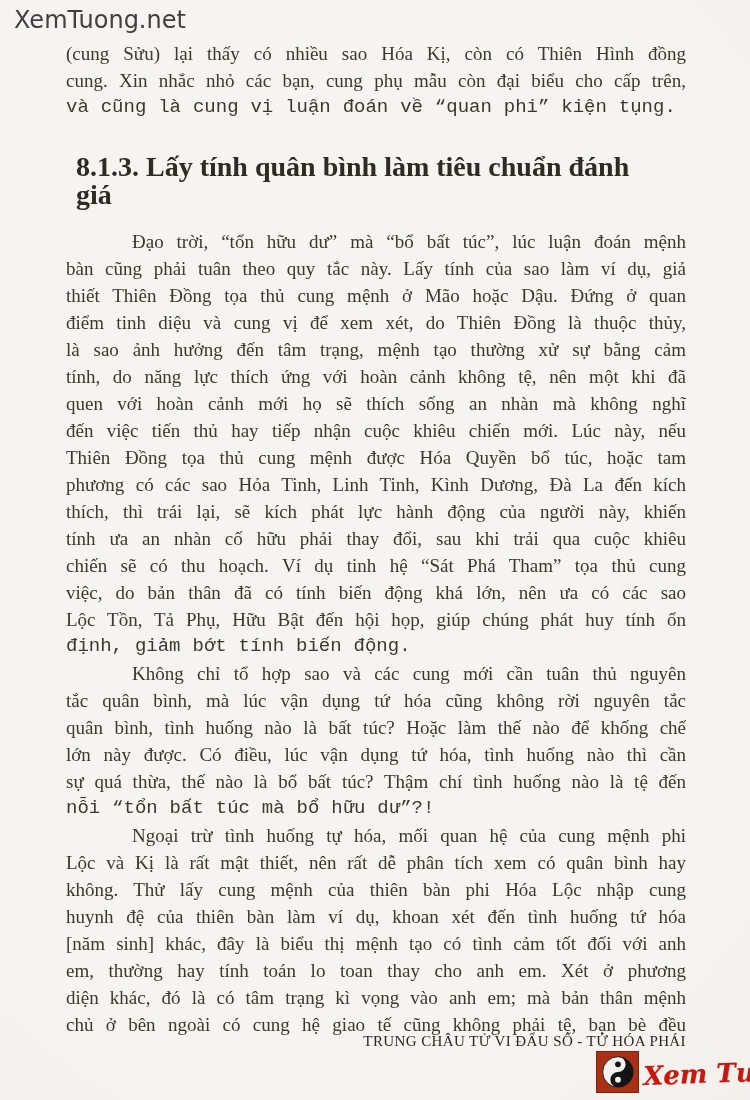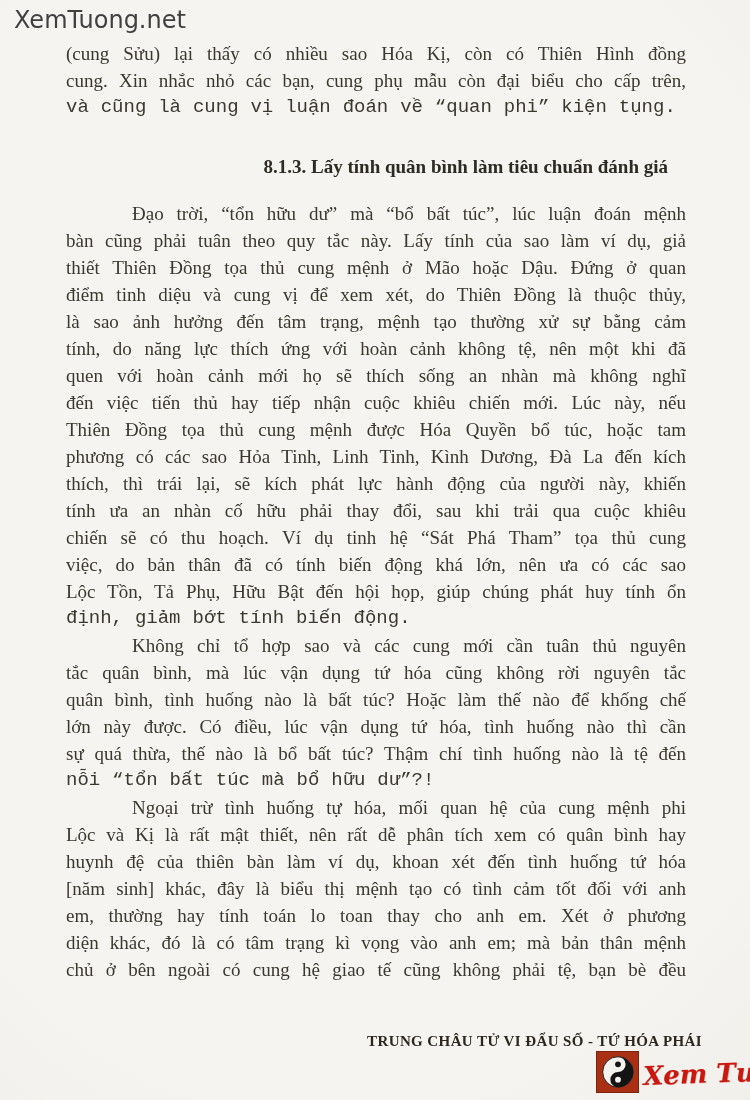--- a/index.html
+++ b/index.html
@@ -35,43 +35,43 @@
     text-align: justify;
     text-align-last: justify;
     white-space: normal;
     overflow: hidden;
     word-spacing: 0.5px;
   }
   .line-last { text-align-last: left; font-family: Liberation Mono, monospace; }
   .paragraph.indented .line:first-child { text-indent: 66px; }
 
   .section-heading {
-    font-size: 19px;
+    font-size: 28px;
     line-height: 28px;
     font-weight: bold;
     color: #2e2b25;
-    text-align: right;
+    text-align: left;
     margin: 32px 18px 19px 10px;
   }
 
   
   .footer-pagenum {
     position: absolute;
     left: 64px; top: 1065px;
     font-style: italic;
     font-size: 19px;
     color: #4b463c;
     letter-spacing: 1px;
     margin-top: 31px;
   }
   .footer-title {
     position: absolute;
-    right: 48px; top: 1033px;
+    right: 64px; top: 1033px;
     font-size: 15px;
-    font-weight: bold;
+    font-weight: normal;
     color: #2c2820;
     letter-spacing: 0.4px;
   }
 
   
   .site-logo {
     position: absolute;
     left: 596px; top: 1051px;
     display: flex;
     align-items: center;
@@ -135,20 +135,21 @@
       <div class="line">tắc quân bình, mà lúc vận dụng tứ hóa cũng không rời nguyên tắc</div>
       <div class="line">quân bình, tình huống nào là bất túc? Hoặc làm thế nào để khống chế</div>
       <div class="line">lớn này được. Có điều, lúc vận dụng tứ hóa, tình huống nào thì cần</div>
       <div class="line">sự quá thừa, thế nào là bổ bất túc? Thậm chí tình huống nào là tệ đến</div>
       <div class="line line-last">nỗi “tổn bất túc mà bổ hữu dư”?!</div>
     </div>
 
   <div class="paragraph indented">
       <div class="line">Ngoại trừ tình huống tự hóa, mối quan hệ của cung mệnh phi</div>
       <div class="line">Lộc và Kị là rất mật thiết, nên rất dễ phân tích xem có quân bình hay</div>
+      <div class="line">không. Thử lấy cung mệnh của thiên bàn phi Hóa Lộc nhập cung</div>
       <div class="line">huynh đệ của thiên bàn làm ví dụ, khoan xét đến tình huống tứ hóa</div>
       <div class="line">[năm sinh] khác, đây là biểu thị mệnh tạo có tình cảm tốt đối với anh</div>
       <div class="line">em, thường hay tính toán lo toan thay cho anh em. Xét ở phương</div>
       <div class="line">diện khác, đó là có tâm trạng kì vọng vào anh em; mà bản thân mệnh</div>
       <div class="line">chủ ở bên ngoài có cung hệ giao tế cũng không phải tệ, bạn bè đều</div>
     </div>
 </div>
 
 <div class="footer-pagenum">668</div>
 <div class="footer-title">TRUNG CHÂU TỬ VI ĐẨU SỐ - TỨ HÓA PHÁI</div>

